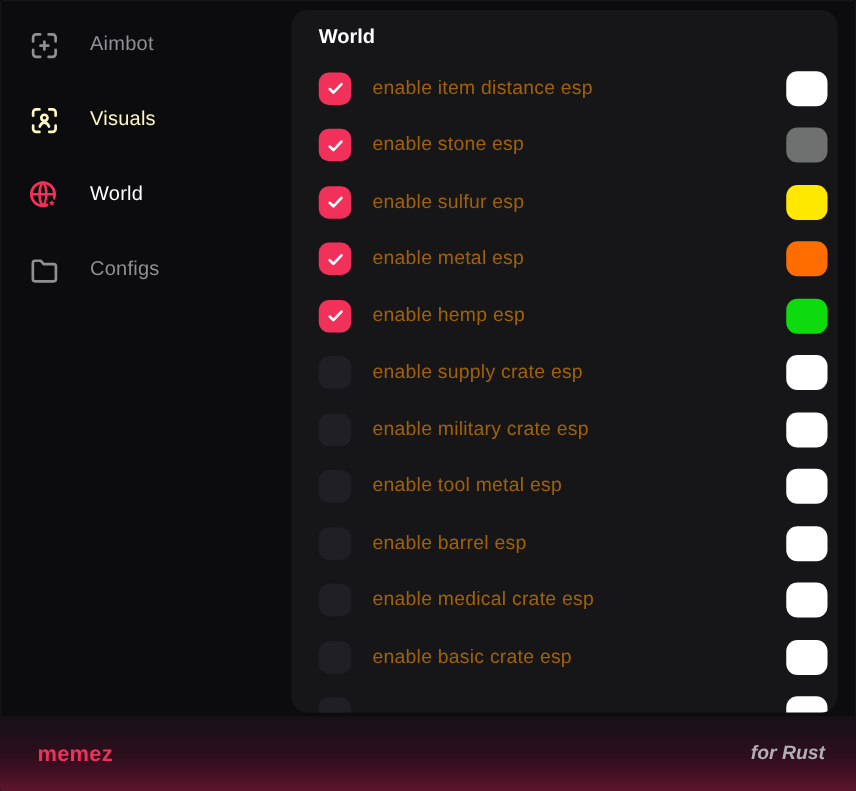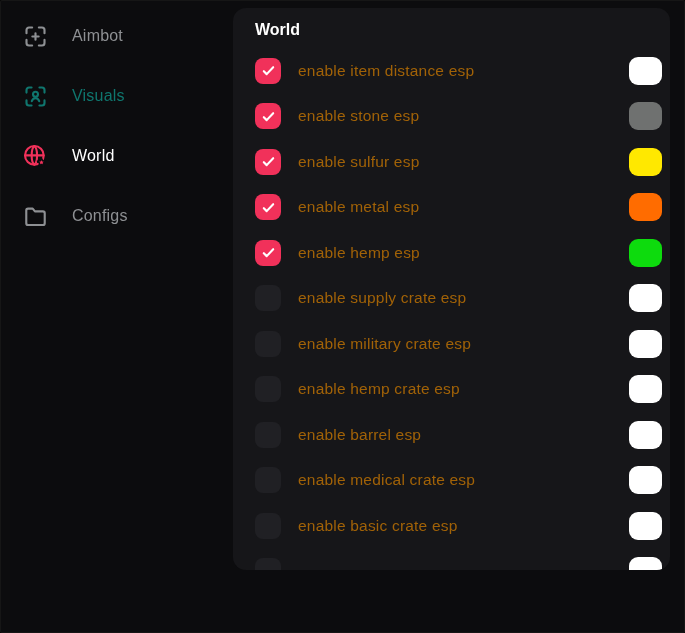--- a/index.html
+++ b/index.html
@@ -9,21 +9,21 @@
   .bg-fragment { position:absolute; left:2px; top:-6px; width:34px; height:22px;
                  background:#a8860e; border-radius:40% 60% 55% 45%; transform:rotate(-18deg); }
   .window { position:absolute; inset:0; background:#0c0c0e; border-radius:2px;
             overflow:hidden; box-shadow:0 0 0 1px #161616 inset; }
 
   
   .sidebar { position:absolute; left:0; top:6px; width:233px; }
   .side-item { display:flex; align-items:center; height:60px; padding-left:22px;
                cursor:pointer; color:#8e9093; }
   .side-item.dim    { color:#57595c; }
-  .side-item.bright { color:#0f766e; }
+  .side-item.bright { color:#fef9c3; }
   .side-item.active .side-label { color:#ffffff; }
   .side-item.active .side-icon  { color:var(--accent); }
   .side-icon { width:27px; height:27px; display:inline-flex; flex:none; }
   .side-icon svg { width:27px; height:27px; }
   .side-label { margin-left:23px; font-size:16px; letter-spacing:.2px; }
 
   
   .panel { position:absolute; left:233px; top:8px; width:437px; height:562px;
            background:#161619; border-radius:13px; overflow:hidden;
            padding:13px 8px 0 22px; }
@@ -145,21 +145,21 @@
             <span class="row-label">enable supply crate esp</span>
             <span class="swatch" style="background: rgb(255, 255, 255);"></span>
           </div>
           <div class="row">
             <span class="cb"></span>
             <span class="row-label">enable military crate esp</span>
             <span class="swatch" style="background: rgb(255, 255, 255);"></span>
           </div>
           <div class="row">
             <span class="cb"></span>
-            <span class="row-label">enable hemp crate esp</span>
+            <span class="row-label">enable tool metal esp</span>
             <span class="swatch" style="background: rgb(255, 255, 255);"></span>
           </div>
           <div class="row">
             <span class="cb"></span>
             <span class="row-label">enable barrel esp</span>
             <span class="swatch" style="background: rgb(255, 255, 255);"></span>
           </div>
           <div class="row">
             <span class="cb"></span>
             <span class="row-label">enable medical crate esp</span>
@@ -171,15 +171,19 @@
             <span class="swatch" style="background: rgb(255, 255, 255);"></span>
           </div>
           <div class="row">
             <span class="cb"></span>
             <span class="row-label"></span>
             <span class="swatch" style="background: rgb(255, 255, 255);"></span>
           </div>
         </div>
     </section>
 
+    <footer class="footer">
+      <span class="brand">memez</span>
+      <span class="brand-suffix">for Rust</span>
+    </footer>
 
   </div>
 </div>
 
 </body></html>

